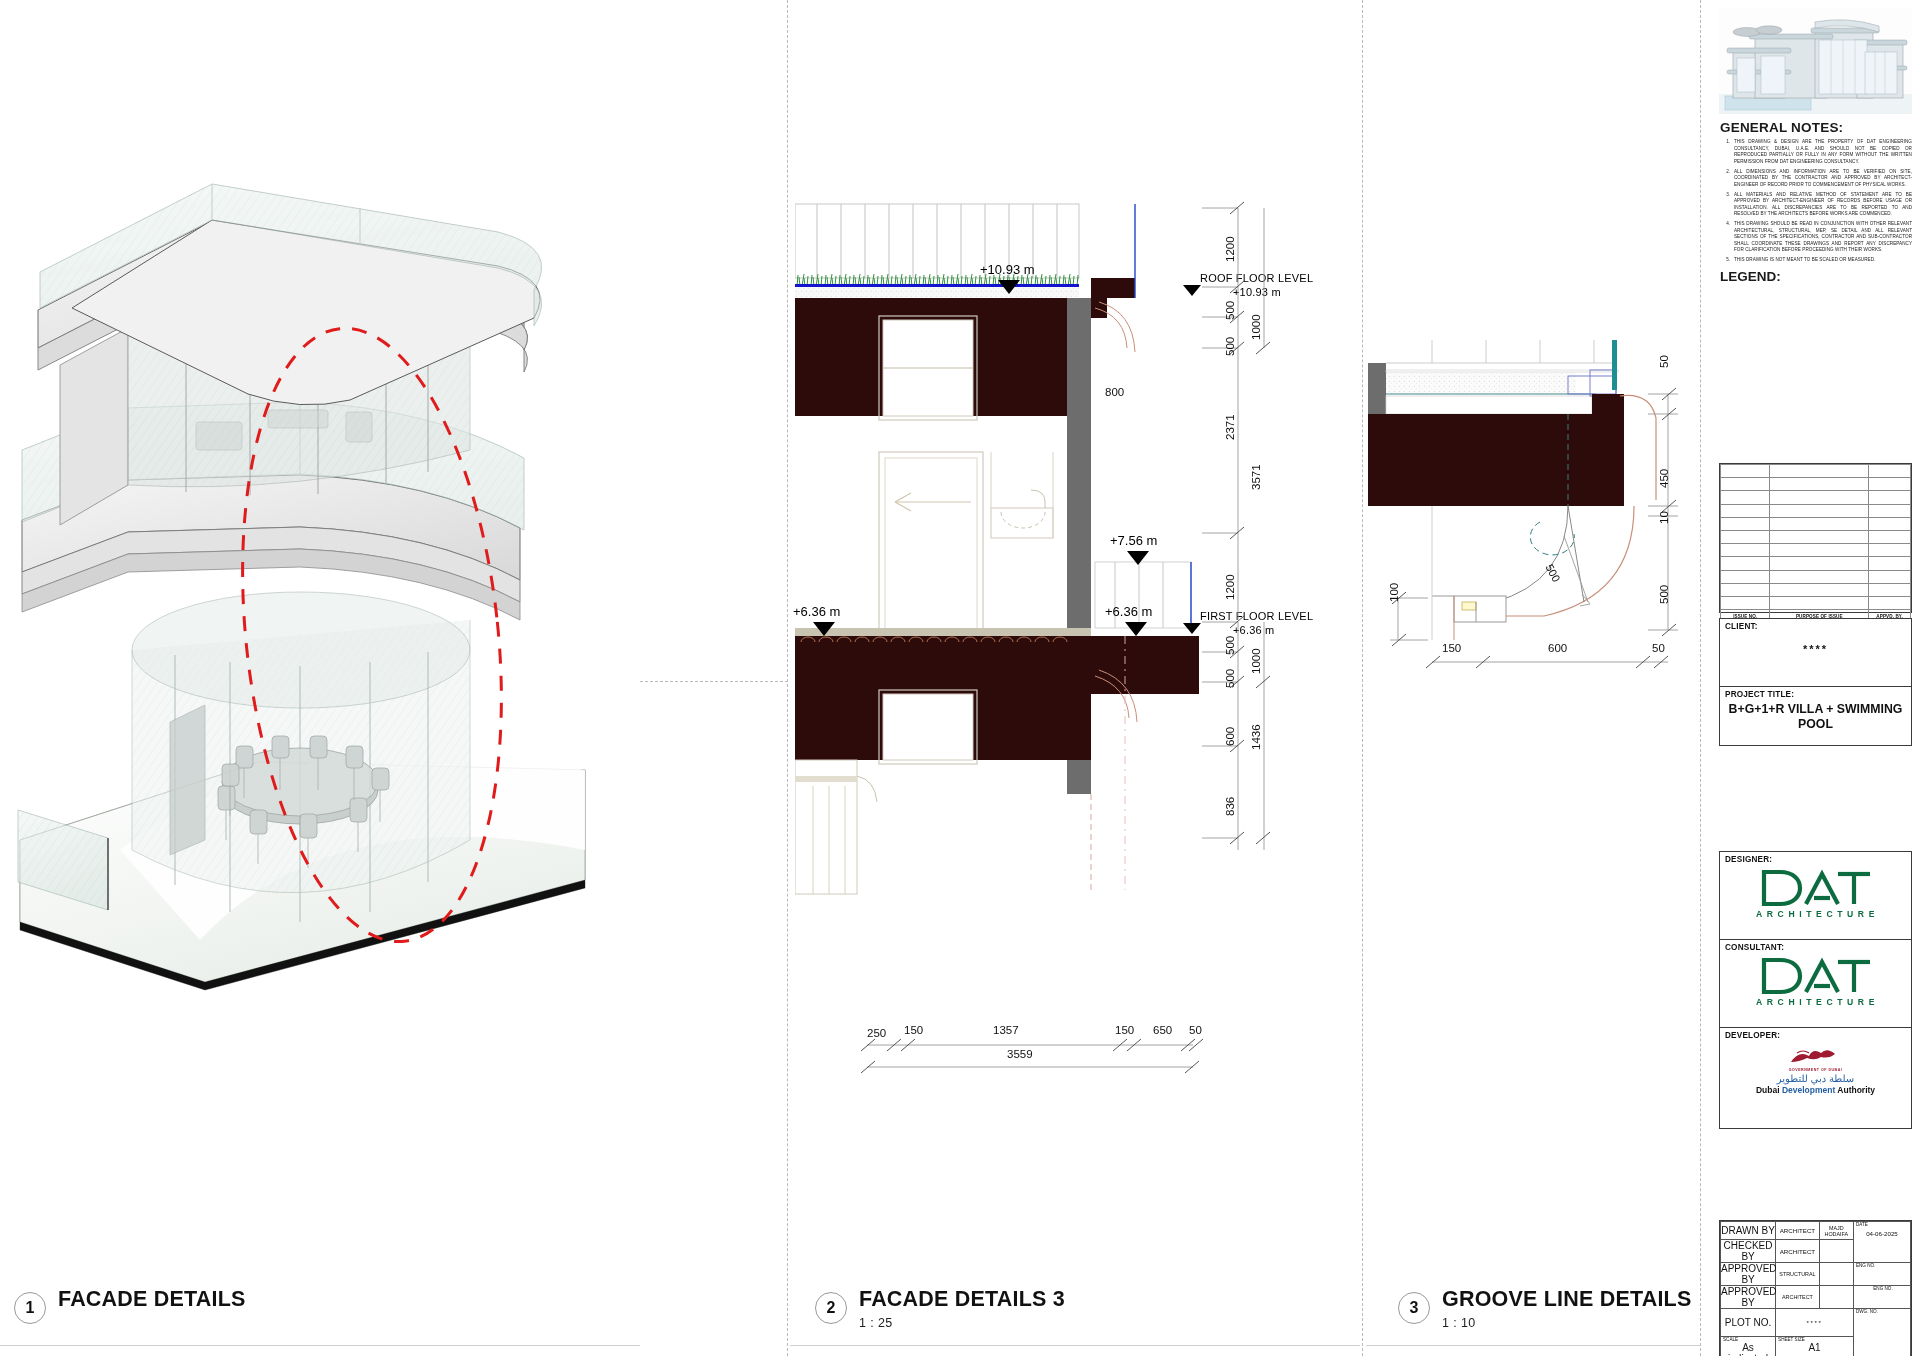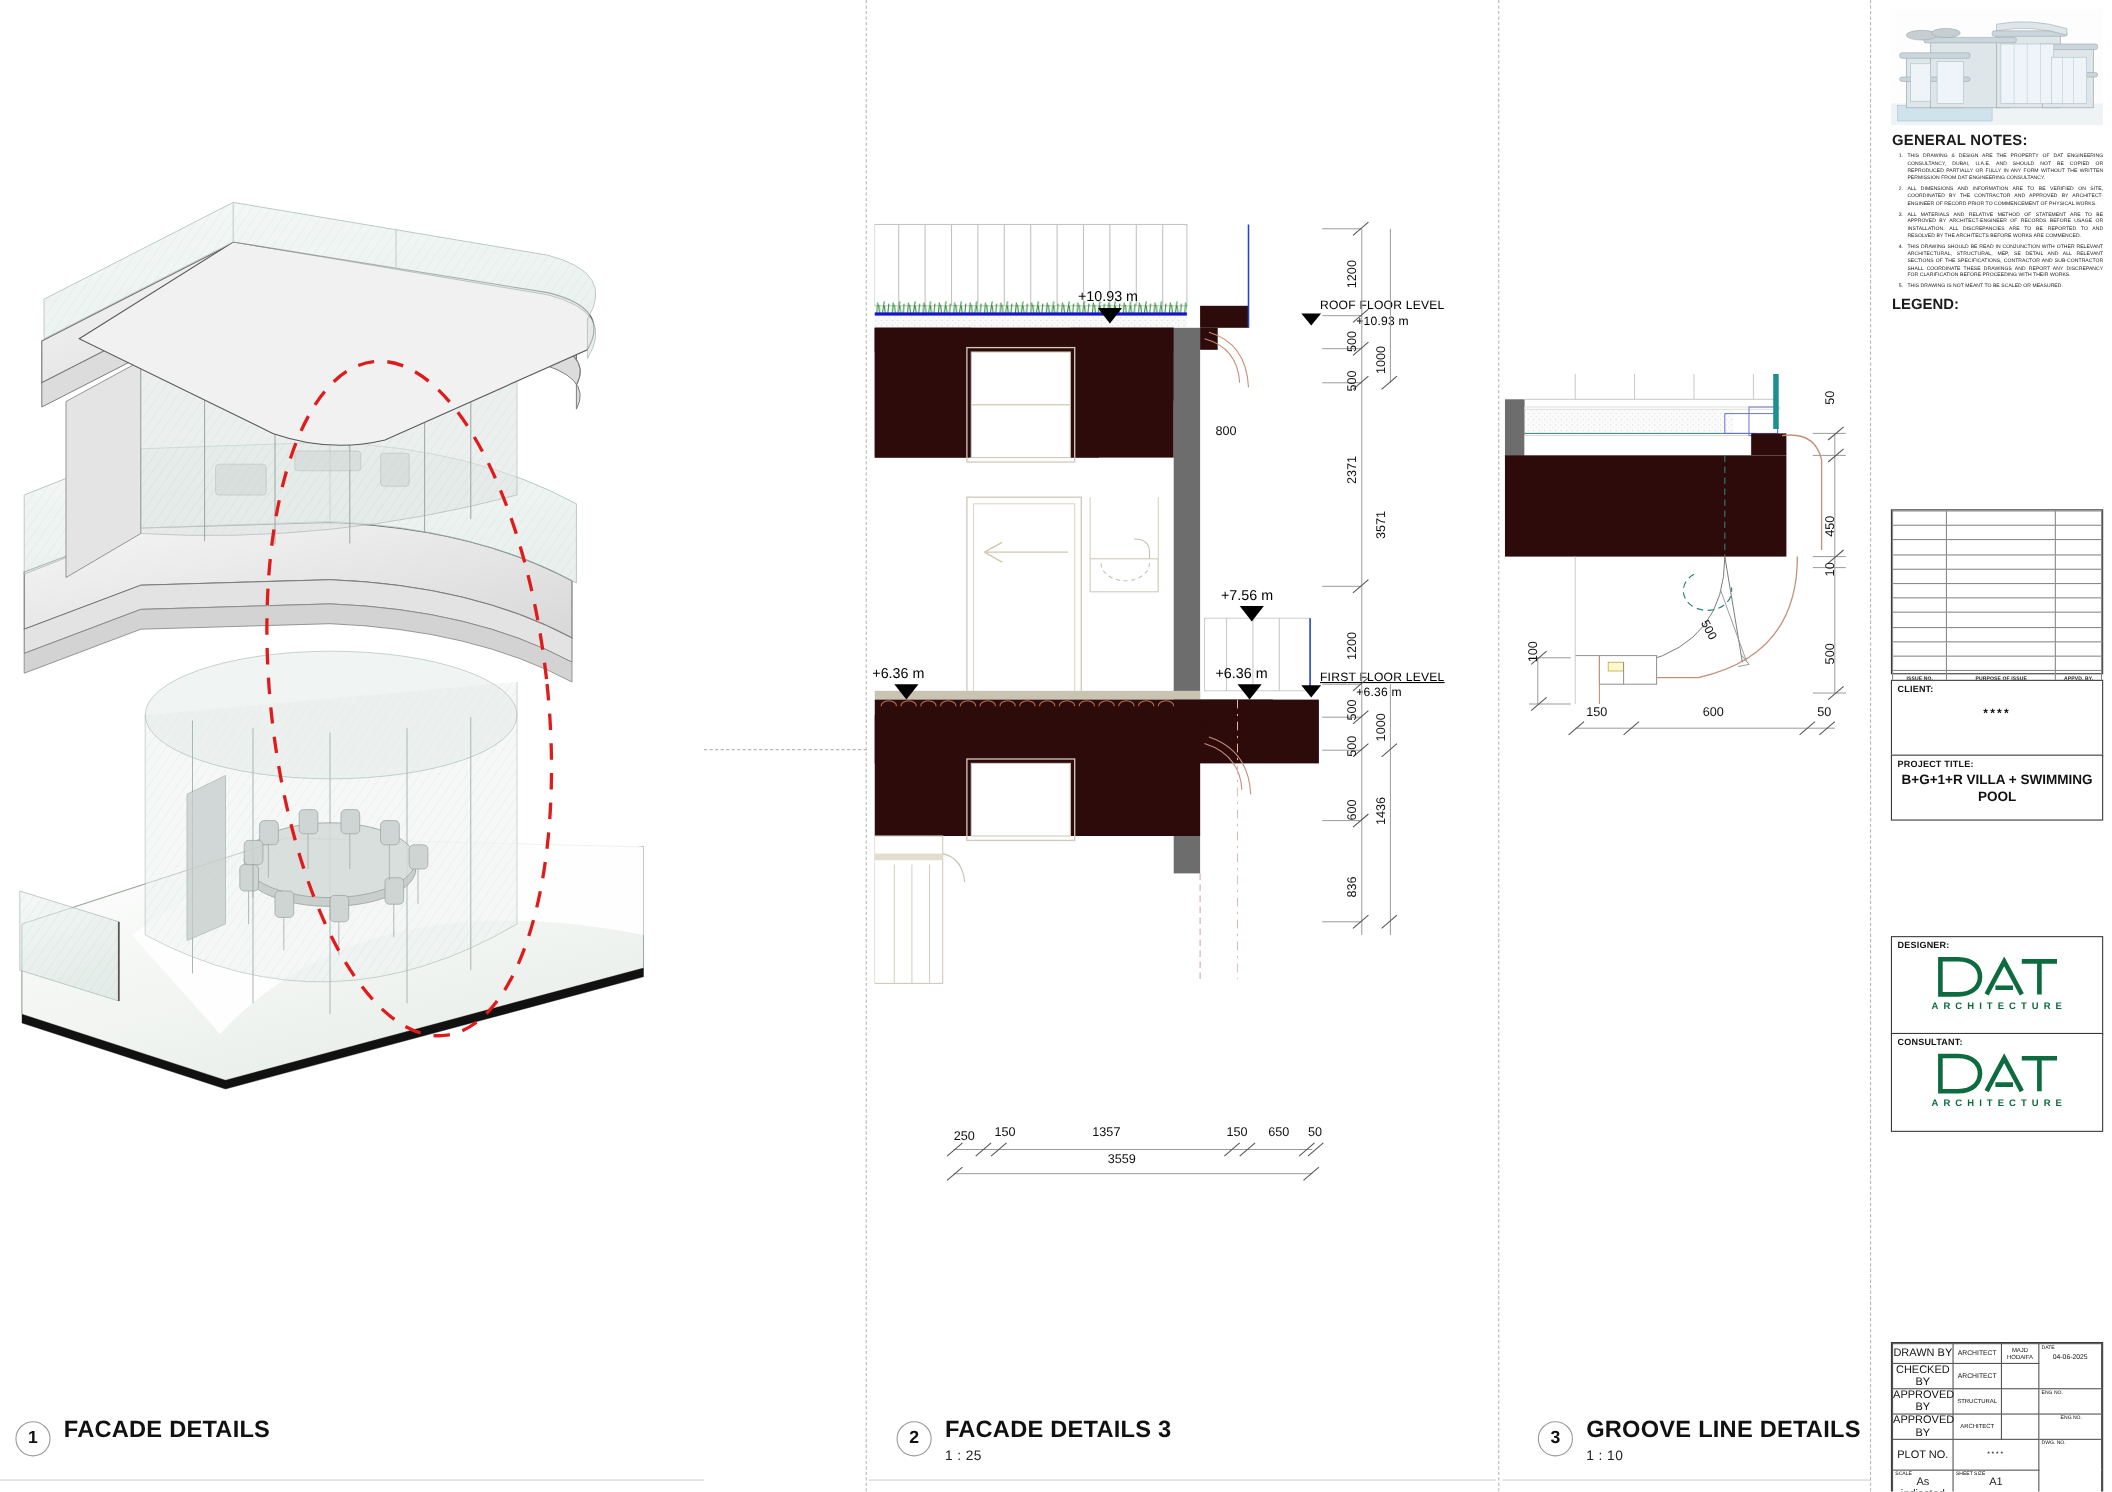--- a/index.html
+++ b/index.html
@@ -342,21 +342,21 @@
     <div class="tri sm" style="left:388px;top:95px;"></div>
 
     <div class="lvl" style="left:315px;top:343px;">+7.56 m</div>
     <div class="tri" style="left:332px;top:361px;"></div>
 
     <div class="lvl" style="left:-2px;top:414px;">+6.36 m</div>
     <div class="tri" style="left:18px;top:432px;"></div>
 
     <div class="lvl" style="left:310px;top:414px;">+6.36 m</div>
     <div class="tri" style="left:330px;top:432px;"></div>
-    <div class="lvlname" style="left:405px;top:420px;text-decoration:underline;">FIRST FLOOR LEVEL</div>
+    <div class="lvlname" style="left:405px;top:420px;">FIRST FLOOR LEVEL</div>
     <div class="lvlname" style="left:438px;top:434px;">+6.36 m</div>
     <div class="tri sm" style="left:388px;top:433px;"></div>
 
     
     <div class="dim" style="left:310px;top:196px;">800</div>
   </div>
 
   <div class="panel" style="left:1186px;top:190px;width:176px;height:910px;">
     <svg width="176" height="910" viewBox="0 0 176 910">
       <g stroke="#9a9a9a" stroke-width="0.9">
@@ -752,20 +752,32 @@
             <path d="M48 36 L64 6 L80 36"></path>
             <path d="M56 30 L72 30"></path>
             <path d="M80 6 L112 6"></path>
             <path d="M96 6 L96 36"></path>
           </g>
         </svg>
         <div class="dat-word">ARCHITECTURE</div>
       </div>
     </div>
 
+    <div class="tb-box" style="top:1019px;height:100px;">
+      <div class="tb-label">DEVELOPER:</div>
+      <div class="dda" style="margin-top:7px;">
+        <svg width="62" height="20" viewBox="0 0 62 20">
+          <path d="M6 15 q8 -12 18 -6 q4 -8 12 -3 q6 -6 14 1 q-6 5 -14 3 q-6 4 -14 1 q-8 4 -16 4 Z" fill="#9e1b32"></path>
+          <path d="M12 6 q6 -4 12 0" fill="none" stroke="#9e1b32" stroke-width="1.2"></path>
+        </svg>
+        <div class="dda-gov">GOVERNMENT OF DUBAI</div>
+        <div class="dda-ar">سلطة دبي للتطوير</div>
+        <div class="dda-en"><span>Dubai </span><i>Development</i><span> Authority</span></div>
+      </div>
+    </div>
 
 
     <div class="tb-box" style="top:1212px;height:138px;border:1.4px solid #3a3a3a;">
       <table class="stamp">
         <colgroup>
             <col style="width:29%">
             <col style="width:23%">
             <col style="width:18%">
             <col style="width:30%">
           </colgroup>

